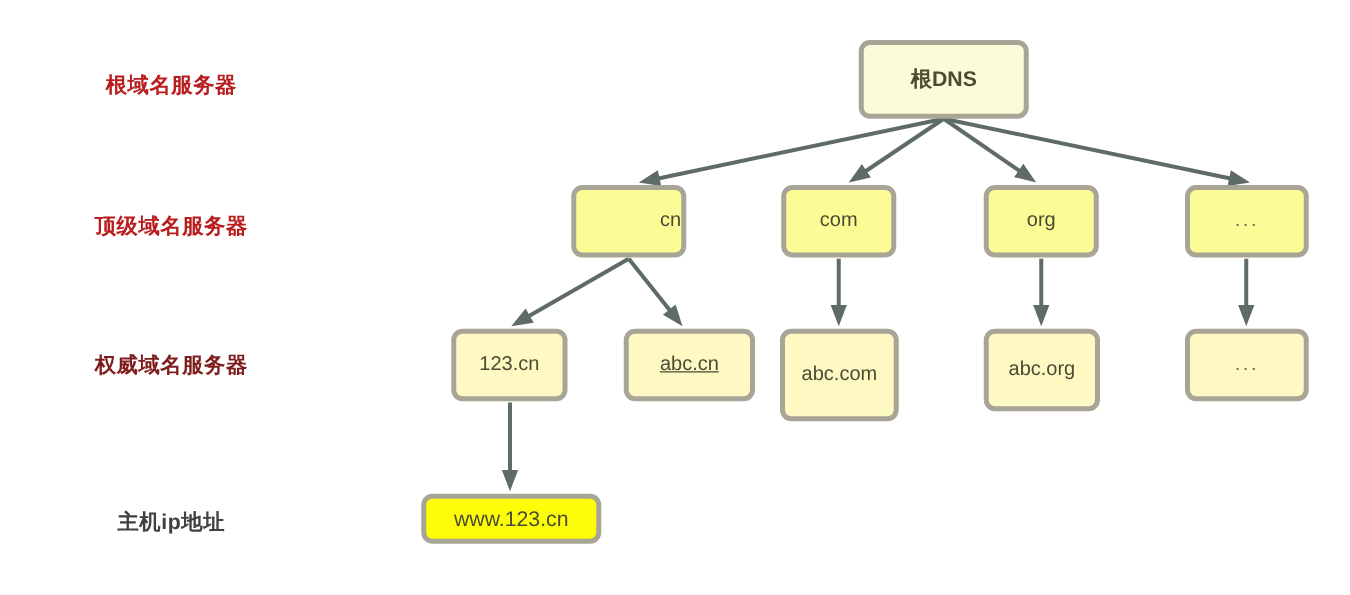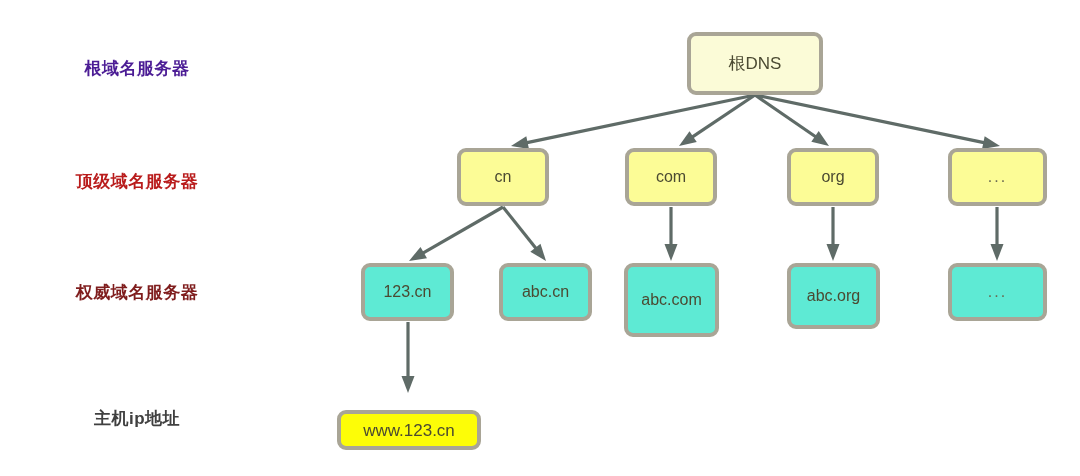--- a/index.html
+++ b/index.html
@@ -47,26 +47,27 @@
     border-radius: 9px;
     color: #4b4a32;
     font-size: 16px;
     line-height: 1;
     white-space: nowrap;
     z-index: 2;
   }
   .node.root {
     background: #fbfbd7;
     font-size: 17px;
+    font-weight: bold;
   }
   .node.tld {
     background: #fcfc96;
   }
   .node.auth {
-    background: #5eead4;
+    background: #fef9c3;
     text-align: center;
   }
   .node.host {
     background: #fdfd07;
     font-size: 17px;
   }
   .node .ellipsis {
     letter-spacing: 2px;
     color: #6b6a52;
   }
@@ -113,54 +114,54 @@
         <line x1="997" y1="207" x2="997" y2="247" stroke="#5f6b67" stroke-width="3.2" stroke-linecap="butt"></line>
         <polygon points="997,261 990.5,244 1003.5,244" fill="#5f6b67"></polygon>
       </g>
       <g>
         <line x1="408" y1="322" x2="408" y2="379" stroke="#5f6b67" stroke-width="3.2" stroke-linecap="butt"></line>
         <polygon points="408,393 401.5,376 414.5,376" fill="#5f6b67"></polygon>
       </g>
     </svg>
 
   <div id="labels-layer">
-      <div class="row-label" style="left: 137px; top: 68px; color: #4c1d95;">根域名服务器</div>
+      <div class="row-label" style="left: 137px; top: 68px; color: #b91c1c;">根域名服务器</div>
       <div class="row-label" style="left: 137px; top: 181px; color: #b91c1c; font-family: Liberation Serif, serif;">顶级域名服务器</div>
       <div class="row-label" style="left: 137px; top: 292px; color: #7f1d1d;">权威域名服务器</div>
       <div class="row-label" style="left: 137px; top: 418px; color: #404040;">主机ip地址</div>
     </div>
   <div id="nodes-layer">
       <div class="node root" style="left: 687px; top: 32px; width: 136px; height: 63px; border-color: rgb(169, 165, 150); color: rgb(75, 74, 50);">
         <span>根DNS</span>
       </div>
-      <div class="node tld" style="left: 457px; top: 148px; width: 92px; height: 58px; border-color: rgb(169, 165, 150); color: rgb(75, 74, 50);">
+      <div class="node tld" style="left: 457px; top: 148px; width: 92px; height: 58px; border-color: rgb(169, 165, 150); color: rgb(75, 74, 50); justify-content: flex-end;">
         <span>cn</span>
       </div>
       <div class="node tld" style="left: 625px; top: 148px; width: 92px; height: 58px; border-color: rgb(169, 165, 150); color: rgb(75, 74, 50); text-align: right;">
         <span>com</span>
       </div>
       <div class="node tld" style="left: 787px; top: 148px; width: 92px; height: 58px; border-color: rgb(169, 165, 150); color: rgb(75, 74, 50); align-items: center;">
         <span>org</span>
       </div>
       <div class="node tld" style="left: 948px; top: 148px; width: 99px; height: 58px; border-color: rgb(169, 165, 150); color: rgb(75, 74, 50);">
         <span class="ellipsis">...</span>
       </div>
       <div class="node auth" style="left: 361px; top: 263px; width: 93px; height: 58px; border-color: rgb(169, 165, 150); color: rgb(75, 74, 50);">
         <span>123.cn</span>
       </div>
-      <div class="node auth" style="left: 499px; top: 263px; width: 93px; height: 58px; border-color: rgb(169, 165, 150); color: rgb(75, 74, 50);">
+      <div class="node auth" style="left: 499px; top: 263px; width: 105px; height: 58px; border-color: rgb(169, 165, 150); color: rgb(75, 74, 50); text-decoration: underline;">
         <span>abc.cn</span>
       </div>
       <div class="node auth" style="left: 624px; top: 263px; width: 95px; height: 74px; border-color: rgb(169, 165, 150); color: rgb(75, 74, 50);">
         <span>abc.com</span>
       </div>
       <div class="node auth" style="left: 787px; top: 263px; width: 93px; height: 66px; border-color: rgb(169, 165, 150); color: rgb(75, 74, 50);">
         <span>abc.org</span>
       </div>
       <div class="node auth" style="left: 948px; top: 263px; width: 99px; height: 58px; border-color: rgb(169, 165, 150); color: rgb(75, 74, 50);">
         <span class="ellipsis">...</span>
       </div>
-      <div class="node host" style="left: 337px; top: 410px; width: 144px; height: 40px; border-color: rgb(169, 165, 150); color: rgb(75, 74, 50);">
+      <div class="node host" style="left: 337px; top: 395px; width: 144px; height: 40px; border-color: rgb(169, 165, 150); color: rgb(75, 74, 50);">
         <span>www.123.cn</span>
       </div>
     </div>
 
 </div>
 
 </body></html>

